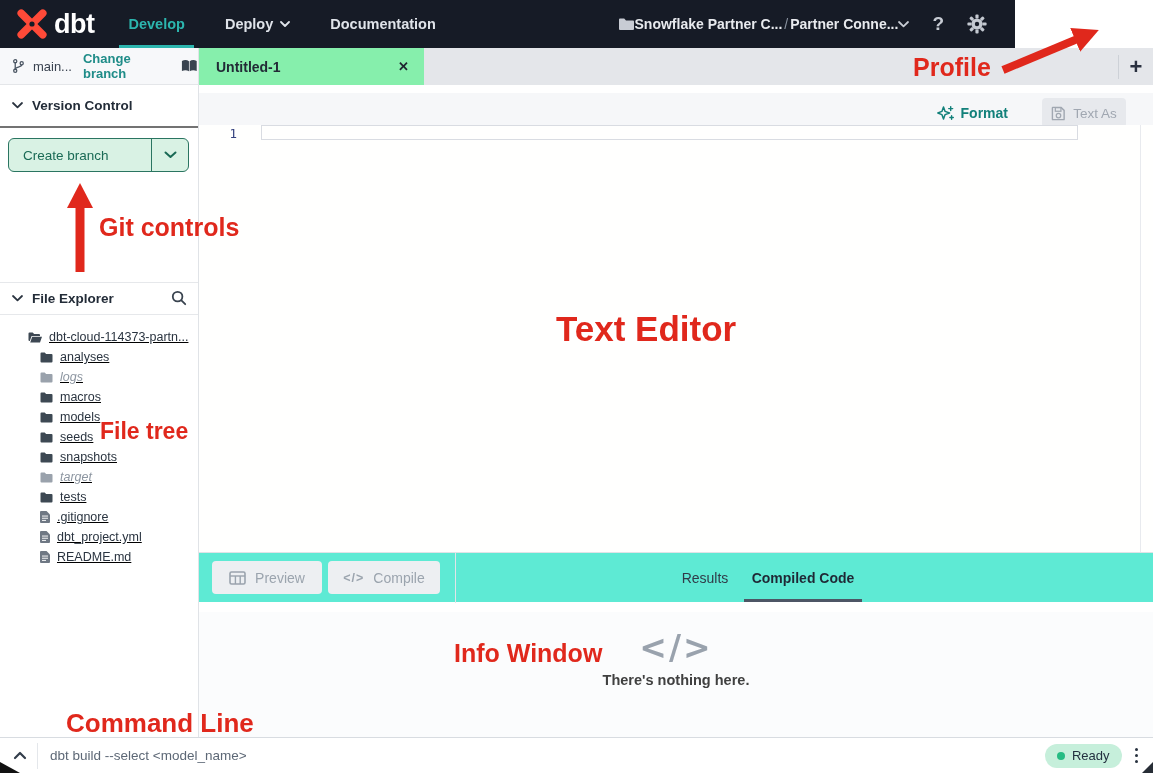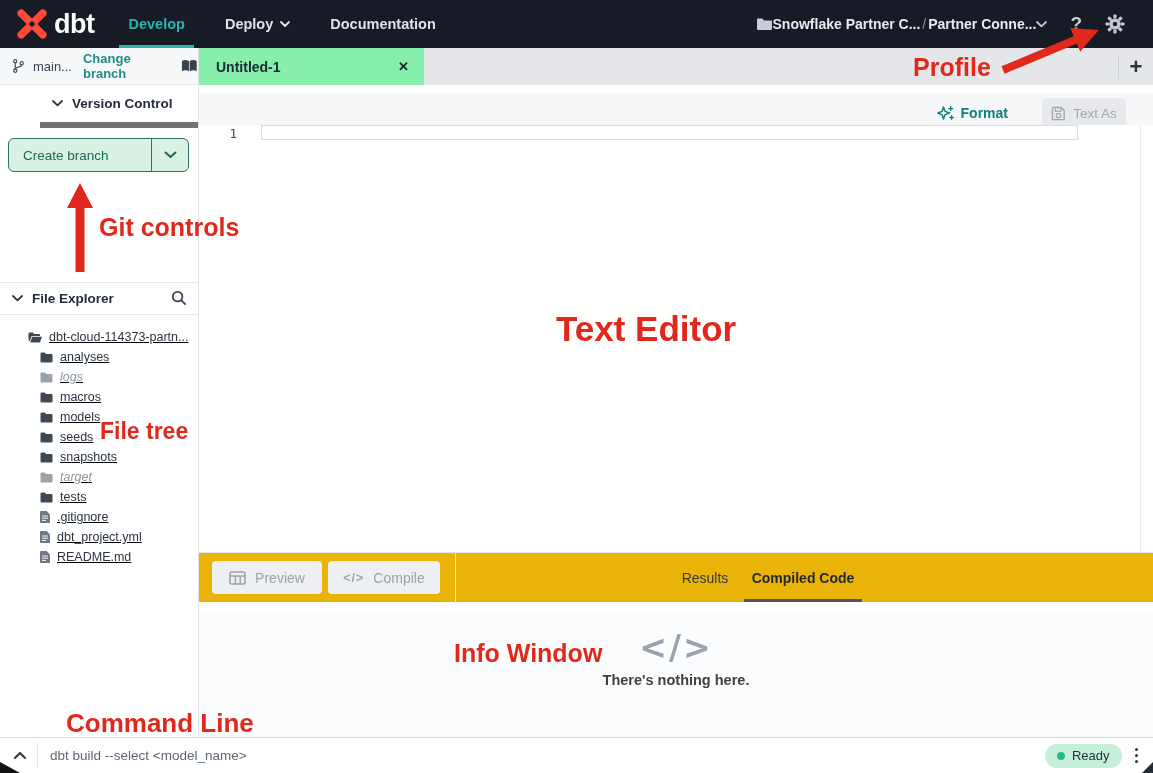--- a/index.html
+++ b/index.html
@@ -1,21 +1,21 @@
 <!DOCTYPE html>
 <html><head>
 <meta charset="utf-8">
 <style>
   * { margin:0; padding:0; box-sizing:border-box; }
   html,body { width:1153px; height:773px; }
   body { font-family:"Liberation Sans", sans-serif; background:#fff; position:relative; overflow:hidden; }
   #app { position:absolute; inset:0; }
 
   
-  #navbar { position:absolute; left:0; top:0; width:1153px; height:48px; background:#161b26; display:flex; align-items:center; }
+  #navbar { position:absolute; left:0; top:0; width:1015px; height:48px; background:#161b26; display:flex; align-items:center; }
   .brand { display:flex; align-items:center; margin-left:16px; }
   .brand-text { color:#fff; font-size:27px; font-weight:700; letter-spacing:-0.5px; margin-left:6px; }
   #main-nav { display:flex; align-items:center; margin-left:34px; gap:40px; height:100%; }
   .nav-item { position:relative; display:flex; align-items:center; gap:7px; color:#dfe3e9; font-size:14.5px; font-weight:600; height:100%; cursor:pointer; }
   .nav-item.active { color:#2cb5ae; }
   .nav-item.active::after { content:""; position:absolute; left:-9px; right:-9px; bottom:0; height:3.5px; background:#2cb5ae; }
   .nav-right { margin-left:auto; display:flex; align-items:center; gap:23px; padding-right:28px; }
   .project-selector { display:flex; align-items:center; gap:0; color:#e8eaee; font-size:14px; font-weight:600; cursor:pointer; }
   .project-selector .sep { color:#8a93a0; font-weight:400; margin:0 2px; }
   .help-btn { color:#c6cbd3; font-size:19px; font-weight:800; cursor:pointer; }
@@ -29,21 +29,21 @@
   .tab-active { width:225px; background:#86efac; display:flex; align-items:center; justify-content:space-between; padding:0 15px 0 17px; }
   .tab-title { font-size:14px; font-weight:600; color:#222a36; }
   .tab-close { font-size:13px; font-weight:700; color:#1f2430; cursor:pointer; }
   .tabbar-spacer { flex:1; }
   .tabbar-divider { width:1px; height:24px; background:#cdd1d7; align-self:center; }
   .new-tab { width:34px; text-align:center; align-self:center; font-size:22px; font-weight:600; color:#2a3140; cursor:pointer; }
 
   
   #sidebar { position:absolute; left:0; top:85px; width:199px; height:652px; background:#fff; border-right:1px solid #e0e3e7; }
   .section-header { display:flex; align-items:center; padding-left:12px; font-size:13.5px; font-weight:700; color:#232c38; }
-  #vc-header { height:43px; border-bottom:6px solid #737373;margin-left:40px; }
+  #vc-header { height:43px; border-bottom:2px solid #737373; }
   .section-header .chev { margin-right:9px; }
   #create-branch { position:absolute; left:8px; top:53px; width:181px; height:34px; display:flex; border:1.5px solid #2a7561; border-radius:6px; background:#d9f2e4; overflow:hidden; cursor:pointer; }
   #create-branch .cb-label { flex:1; display:flex; align-items:center; padding-left:14px; font-size:13.5px; color:#1a6a55; }
   #create-branch .cb-split { width:37px; border-left:1.5px solid #2a7561; display:flex; align-items:center; justify-content:center; }
   #fe-header { position:absolute; left:0; top:197px; width:198px; height:33px; border-top:1px solid #e6e8eb; border-bottom:1px solid #e6e8eb; }
   #fe-search { position:absolute; right:11px; top:205px; cursor:pointer; }
   #file-tree { position:absolute; left:0; top:242px; width:198px; }
   .tree-row { height:20px; display:flex; align-items:center; gap:7px; cursor:pointer;text-decoration:underline; }
   .tree-row.lvl0 { padding-left:28px; }
   .tree-row.lvl1 { padding-left:40px; }
@@ -53,21 +53,21 @@
   
   #editor-toolbar { position:absolute; left:199px; top:85px; width:954px; height:40px; background:#f6f7f9;margin-top:8px; }
   #format-btn { position:absolute; right:145px; top:0; height:40px; display:flex; align-items:center; gap:7px; font-size:14px; font-weight:600; color:#12807a; cursor:pointer; }
   #saveas-btn { position:absolute; right:27px; top:5px; width:84px; height:30px; border-radius:4px; background:#e7e9ed; display:flex; align-items:center; justify-content:center; gap:7px; font-size:13.5px; color:#a0a7b1; cursor:default; }
   #editor { position:absolute; left:199px; top:125px; width:954px; height:437px; background:#fffffe; }
   #gutter-line-1 { position:absolute; left:22px; top:1px; width:16px; text-align:right; font-family:"DejaVu Sans Mono", monospace; font-size:12.5px; color:#35427f; }
   #current-line { position:absolute; left:62px; top:0; width:817px; height:15px; background:#fffffe; border:1px solid #d9dce2; }
   #editor-vline { position:absolute; left:941px; top:0; bottom:0; width:1px; background:#e8eaee; }
 
   
-  #bottom-toolbar { position:absolute; left:199px; top:552px; width:954px; height:50px; background:#eab308; border-top:1px solid #e0e3e7; }
+  #bottom-toolbar { position:absolute; left:199px; top:552px; width:954px; height:50px; background:#5eead4; border-top:1px solid #e0e3e7; }
   .panel-btn { position:absolute; top:8px; height:33px; border-radius:4px; background:#edeff2; display:flex; align-items:center; justify-content:center; gap:9px; font-size:14px; color:#9ba4ae; cursor:default; }
   #preview-btn { left:13px; width:110px; }
   #compile-btn { left:129px; width:112px; }
   .compile-glyph { font-size:12.5px; font-weight:700; letter-spacing:1px; color:#9ba4ae; }
   #panel-divider { position:absolute; left:256px; top:0; height:50px; width:1px; background:#e1e4e8; }
   .panel-tab { position:absolute; top:0; height:50px; display:flex; align-items:center; justify-content:center; font-size:14px; color:#313b48; cursor:pointer; }
   #tab-results { left:470px; width:72px; }
   #tab-compiled { left:545px; width:118px; color:#1f2835; font-weight:600; }
   #tab-compiled::after { content:""; position:absolute; left:0; right:0; bottom:1px; height:3.5px; background:#4d5665; }
   #info-area { position:absolute; left:199px; top:612px; width:954px; height:125px; background:#fbfcfd; display:flex; flex-direction:column; align-items:center; padding-top:16px; }

